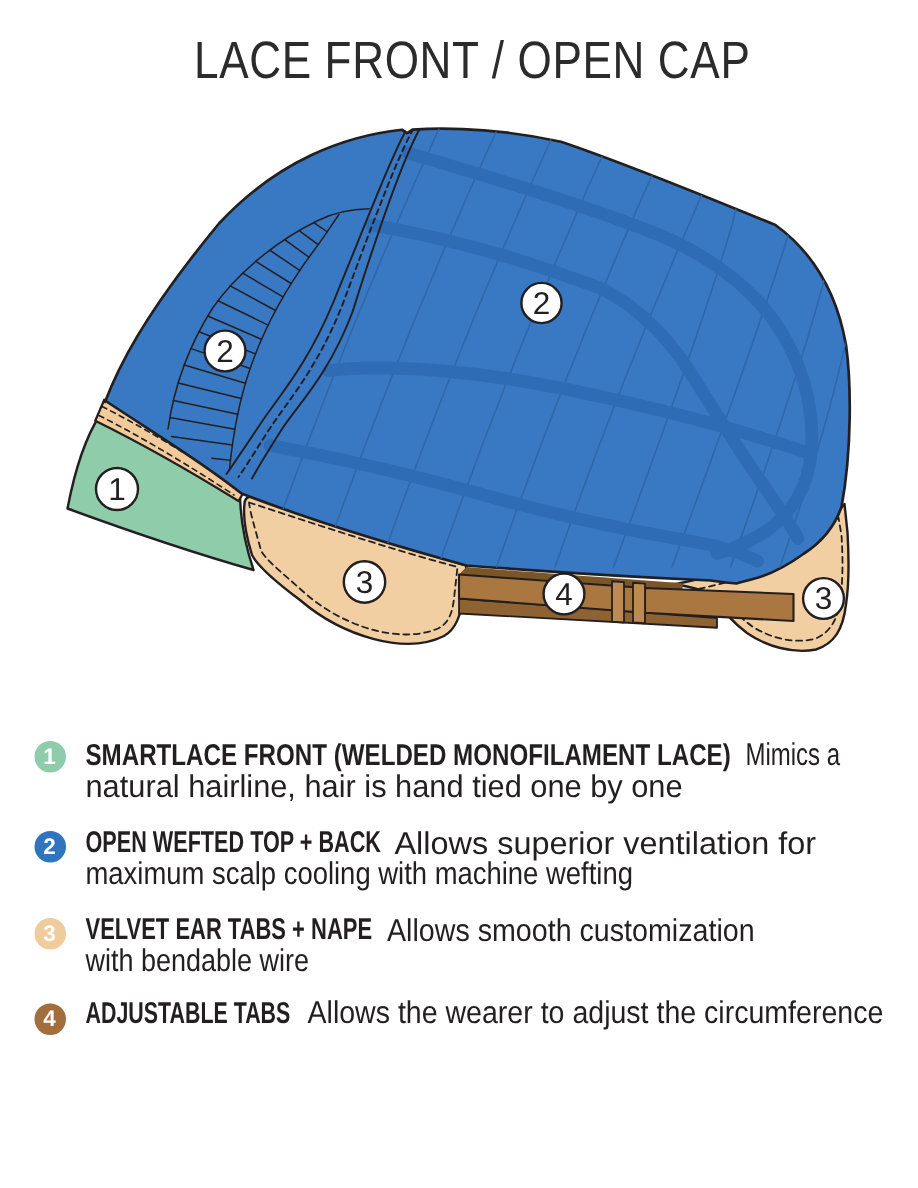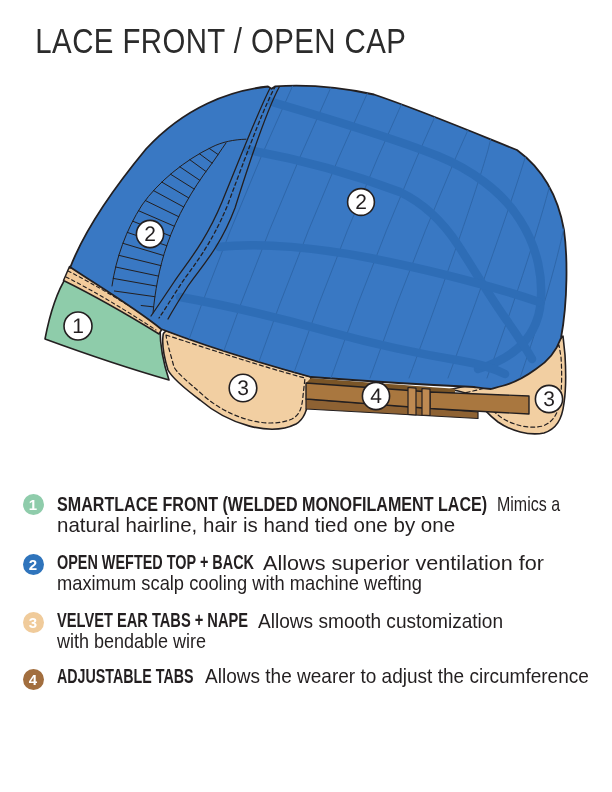--- a/index.html
+++ b/index.html
@@ -1,18 +1,18 @@
 <!DOCTYPE html>
 <html><head>
 <meta charset="utf-8">
 <style>
   html,body{margin:0;padding:0;}
   body{width:612px;height:792px;background:#ffffff;position:relative;overflow:hidden;
        font-family:"Liberation Sans", sans-serif;}
-  .title{position:absolute;left:0;top:21px;width:536px;text-align:left;
+  .title{position:absolute;left:0;top:21px;width:536px;text-align:right;
          font-size:35px;letter-spacing:0.5px;color:#2b2b2b;font-weight:400;}
   .title span{display:inline-block;transform:scaleX(0.84);transform-origin:50% 50%;}
   .legend{position:absolute;left:0;top:0;width:612px;}
   .seg{position:absolute;white-space:nowrap;color:#231f20;line-height:1;transform-origin:0 0;}
   .sb{font-size:20px;font-weight:bold;}
   .sr{font-size:21px;font-weight:normal;}
   .dot{position:absolute;width:21px;height:21px;border-radius:50%;
        color:#fff;text-align:center;font-weight:bold;font-size:15px;line-height:21px;}
 </style>
 </head>

